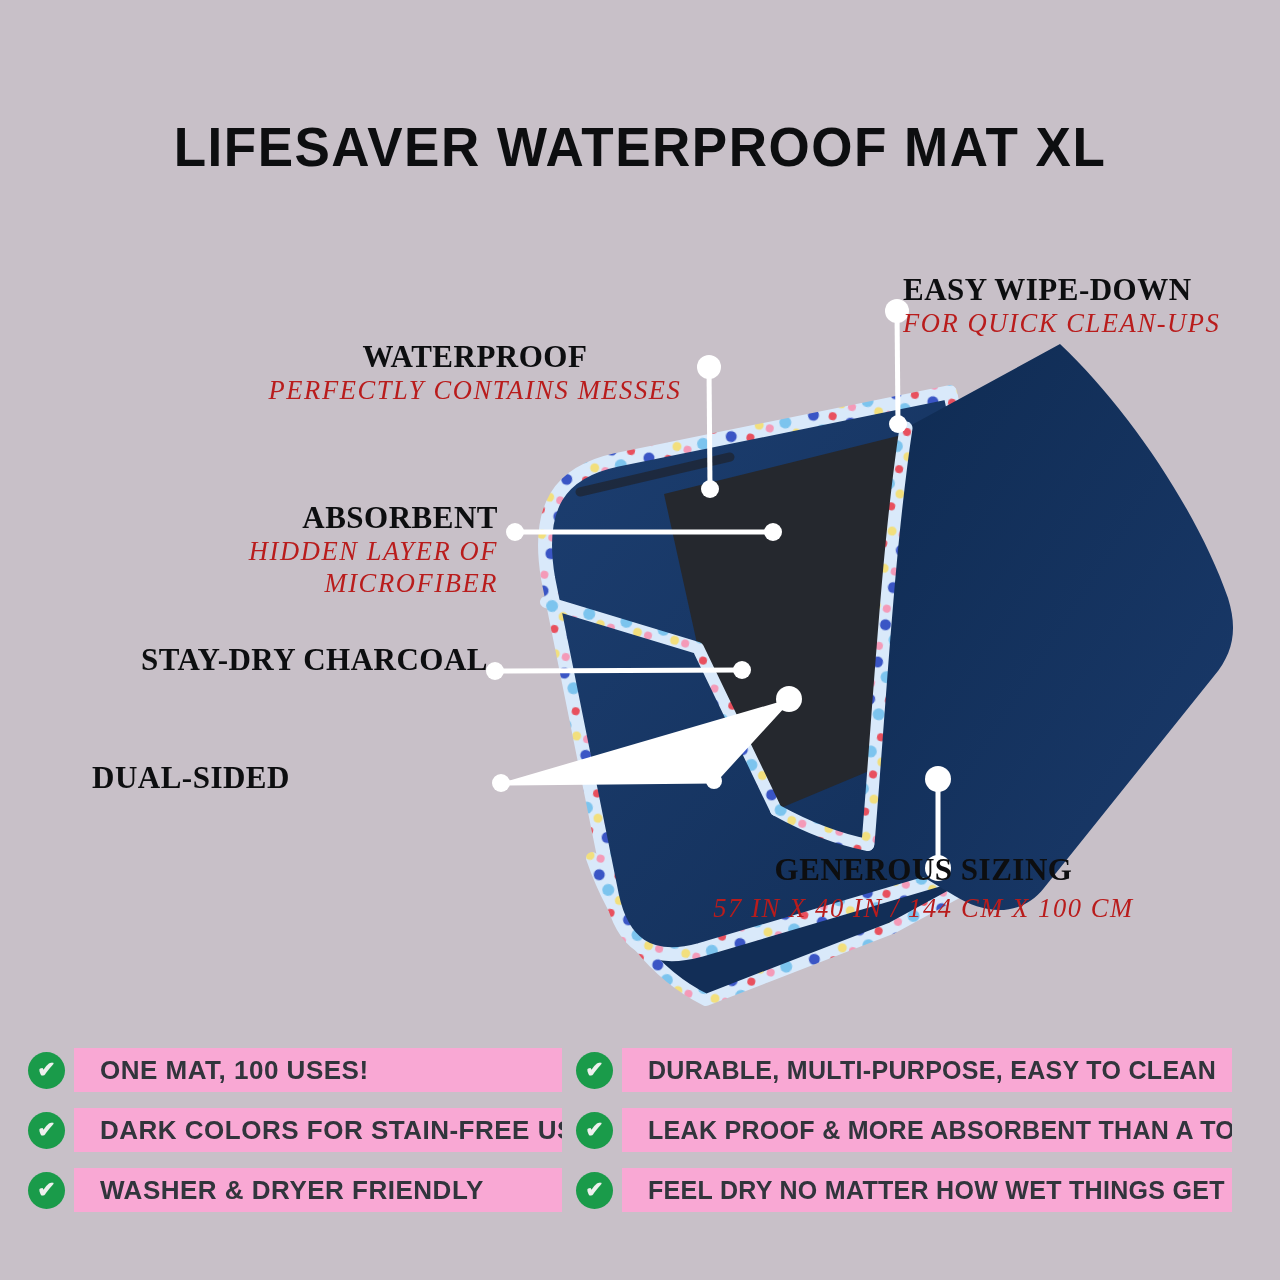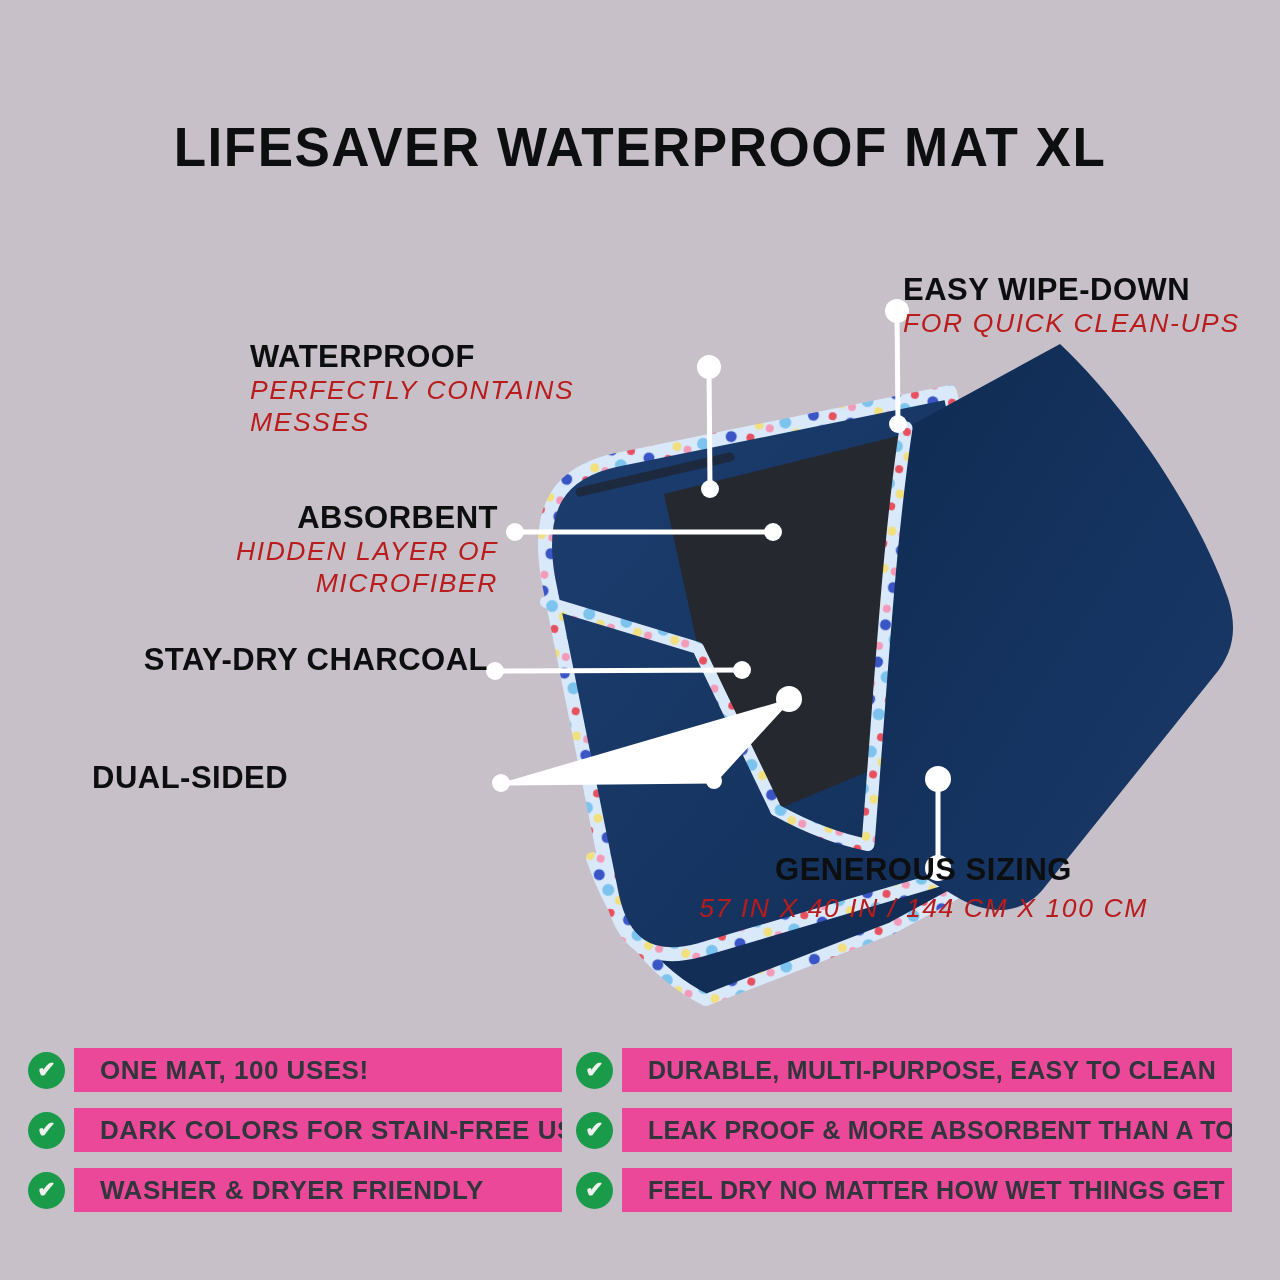--- a/index.html
+++ b/index.html
@@ -7,39 +7,39 @@
     width:1280px;height:1280px;position:relative;overflow:hidden;
     background:#c8c0c8;
     font-family:"Liberation Sans",sans-serif;
   }
   .title{
     position:absolute;left:0;right:0;top:116px;text-align:center;
     font-size:53px;font-weight:800;letter-spacing:1.5px;color:#0d0e10;
     transform:scaleY(1.04);
   }
   svg.layer{position:absolute;left:0;top:0;pointer-events:none;}
-  .callout{position:absolute;}
+  .callout{position:absolute;font-family:Liberation Serif, serif;}
   .callout .h{font-weight:800;font-size:31px;color:#0d0e10;letter-spacing:.5px;line-height:1.08;}
   .callout .s{font-style:italic;font-size:26.5px;color:#b91c1c;font-weight:400;letter-spacing:1.6px;line-height:1.18;margin-top:2px;}
   #co-easy   {left:903px;top:273px;width:345px;text-align:left;}
-  #co-water  {left:250px;top:340px;width:450px;text-align:left;}
+  #co-water  {left:250px;top:340px;width:450px;text-align:center;}
   #co-absorb {left:100px;top:501px;width:398px;text-align:right;}
   #co-stay   {left:36px; top:643px;width:452px;text-align:right;}
   #co-dual   {left:92px; top:761px;width:402px;text-align:left;}
   #co-size   {left:622px;top:853px;width:603px;text-align:center;}
   #co-size .s{margin-top:7px;}
 
   .frow{position:absolute;display:flex;align-items:center;height:44px;gap:9px;}
   .check{
     width:37px;height:37px;border-radius:50%;background:#1a9b4a;color:#eef0ee;
     display:flex;align-items:center;justify-content:center;
     font-size:22px;font-weight:bold;flex:0 0 auto;
   }
   .strip{
-    background:#ec4899;height:44px;display:flex;align-items:center;
+    background:#f9a8d4;height:44px;display:flex;align-items:center;
     padding-left:26px;box-sizing:border-box;
     font-size:26px;font-weight:800;color:#31353c;letter-spacing:.5px;
     white-space:nowrap;overflow:hidden;
   }
   .w-left{width:488px;}
   .w-right{width:610px;font-size:25px;letter-spacing:.3px;}
   #fl0{left:28px;top:1048px;}  #fl1{left:28px;top:1108px;}  #fl2{left:28px;top:1168px;}
   #fr0{left:576px;top:1048px;} #fr1{left:576px;top:1108px;} #fr2{left:576px;top:1168px;}
 </style>
 </head>

